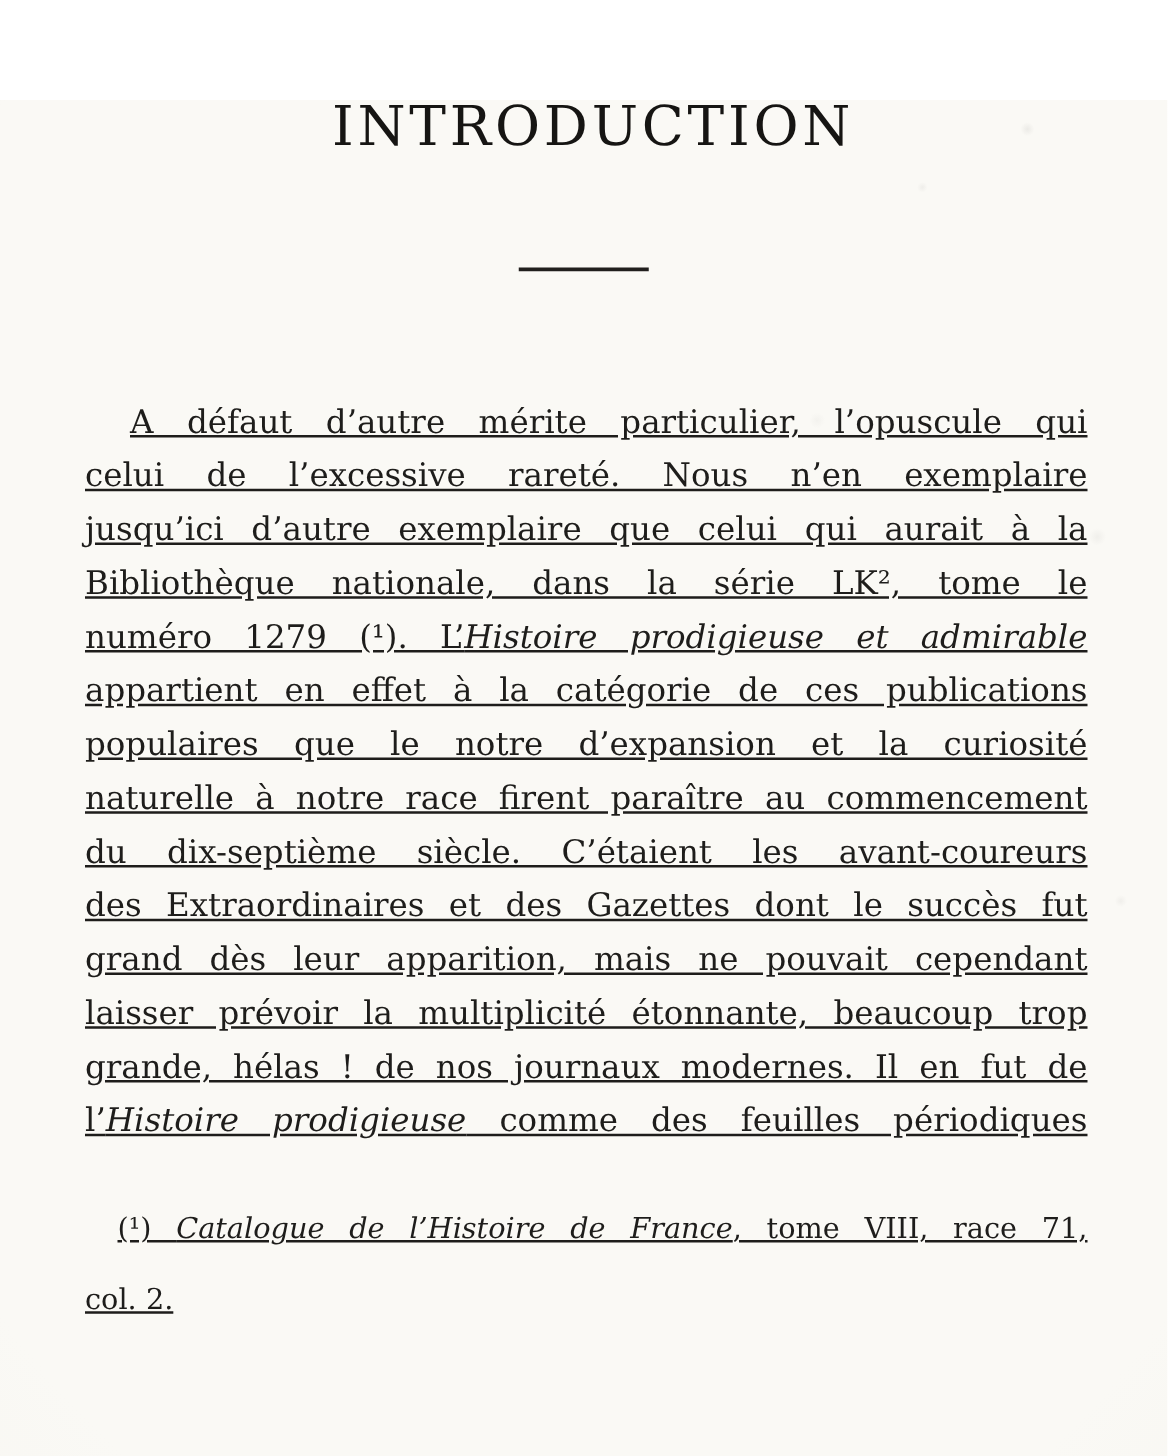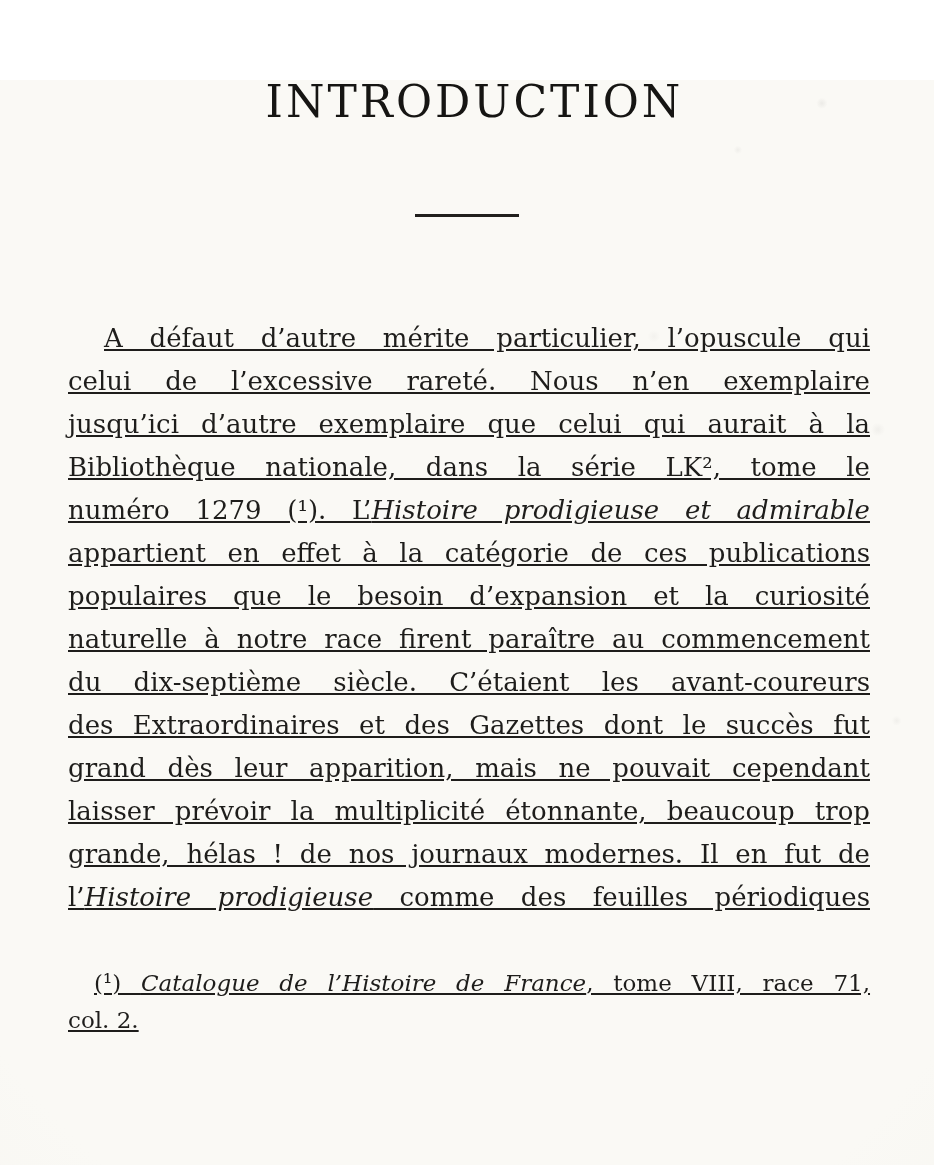--- a/index.html
+++ b/index.html
@@ -65,39 +65,40 @@
   }
   .footnote .line {
     line-height: 37px;
   }
   .footnote .line.indent {
     padding-left: 26px;
   }
   .footnote .line.left {
     text-align: right;
     text-align-last: left;
+    margin-top: 20px;
   }
 </style>
 </head>
 <body>
 
 <div class="page">
 
   <h1 class="title">INTRODUCTION</h1>
 
   <div class="rule"></div>
 
   <div class="body-text">
     <div class="line indent"><span>A défaut d’autre mérite particulier, l’opuscule qui</span></div>
     <div class="line"><span>celui de l’excessive rareté. Nous n’en exemplaire</span></div>
     <div class="line"><span>jusqu’ici d’autre exemplaire que celui qui aurait à la</span></div>
     <div class="line"><span>Bibliothèque nationale, dans la série LK², tome le</span></div>
     <div class="line"><span>numéro 1279 (¹). L’</span><span class="italic">Histoire prodigieuse et admirable</span></div>
     <div class="line"><span>appartient en effet à la catégorie de ces publications</span></div>
-    <div class="line"><span>populaires que le besoin d’expansion et la curiosité</span></div>
+    <div class="line"><span>populaires que le notre d’expansion et la curiosité</span></div>
     <div class="line"><span>naturelle à notre race firent paraître au commencement</span></div>
     <div class="line"><span>du dix-septième siècle. C’étaient les avant-coureurs</span></div>
     <div class="line"><span>des Extraordinaires et des Gazettes dont le succès fut</span></div>
     <div class="line"><span>grand dès leur apparition, mais ne pouvait cependant</span></div>
     <div class="line"><span>laisser prévoir la multiplicité étonnante, beaucoup trop</span></div>
     <div class="line"><span>grande, hélas ! de nos journaux modernes. Il en fut de</span></div>
     <div class="line"><span>l’</span><span class="italic">Histoire prodigieuse</span><span> comme des feuilles périodiques</span></div>
   </div>
 
   <div class="footnote">

